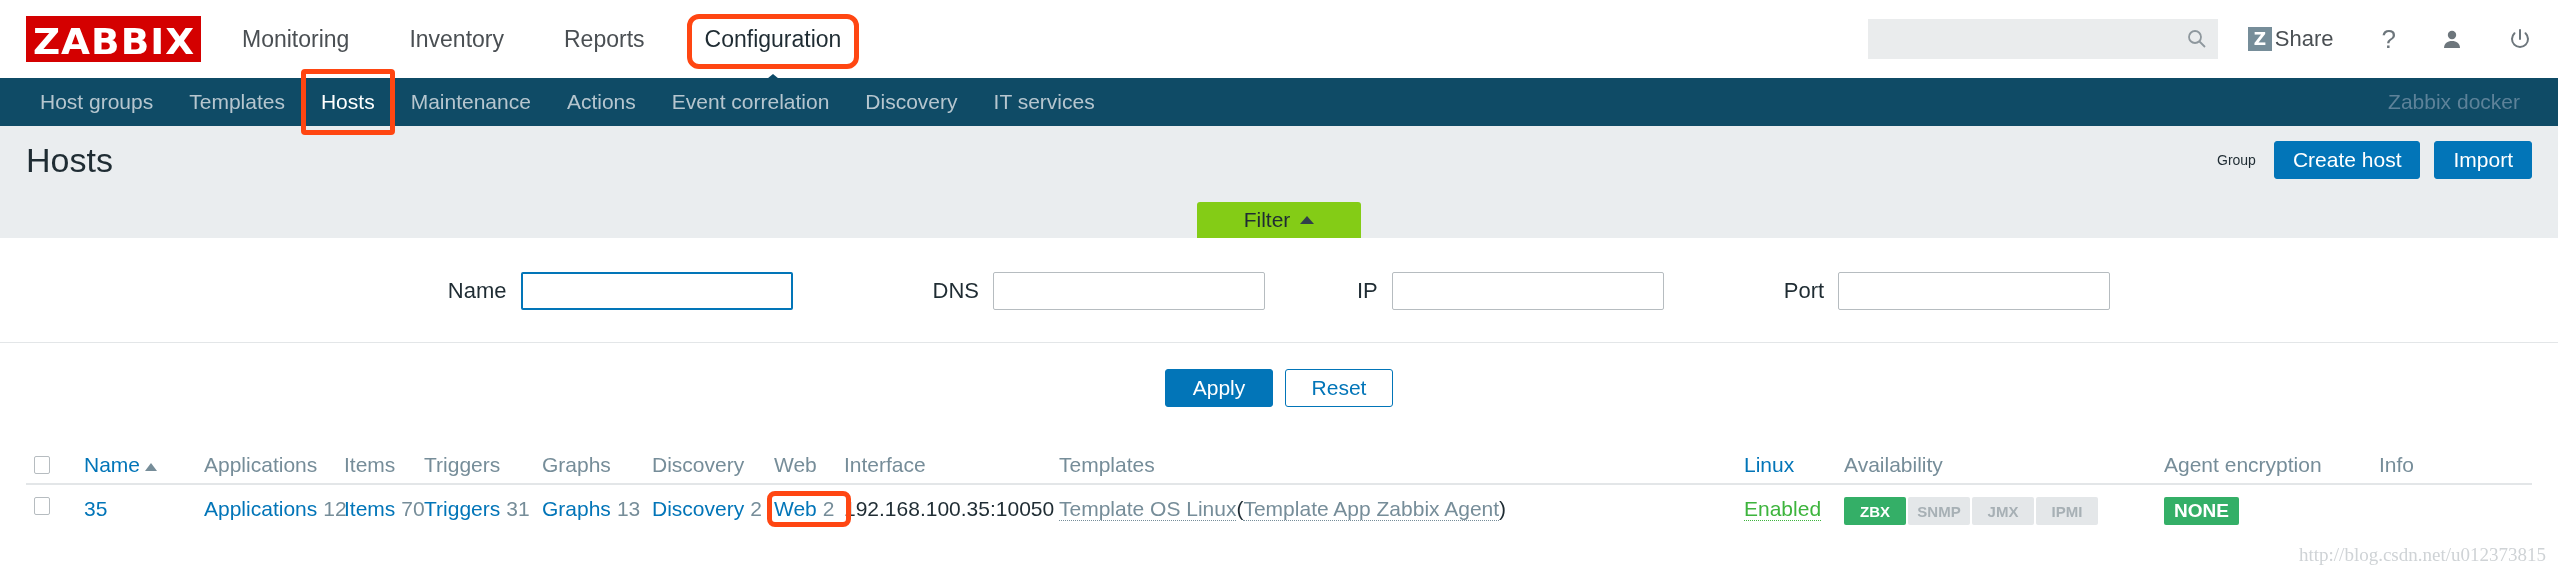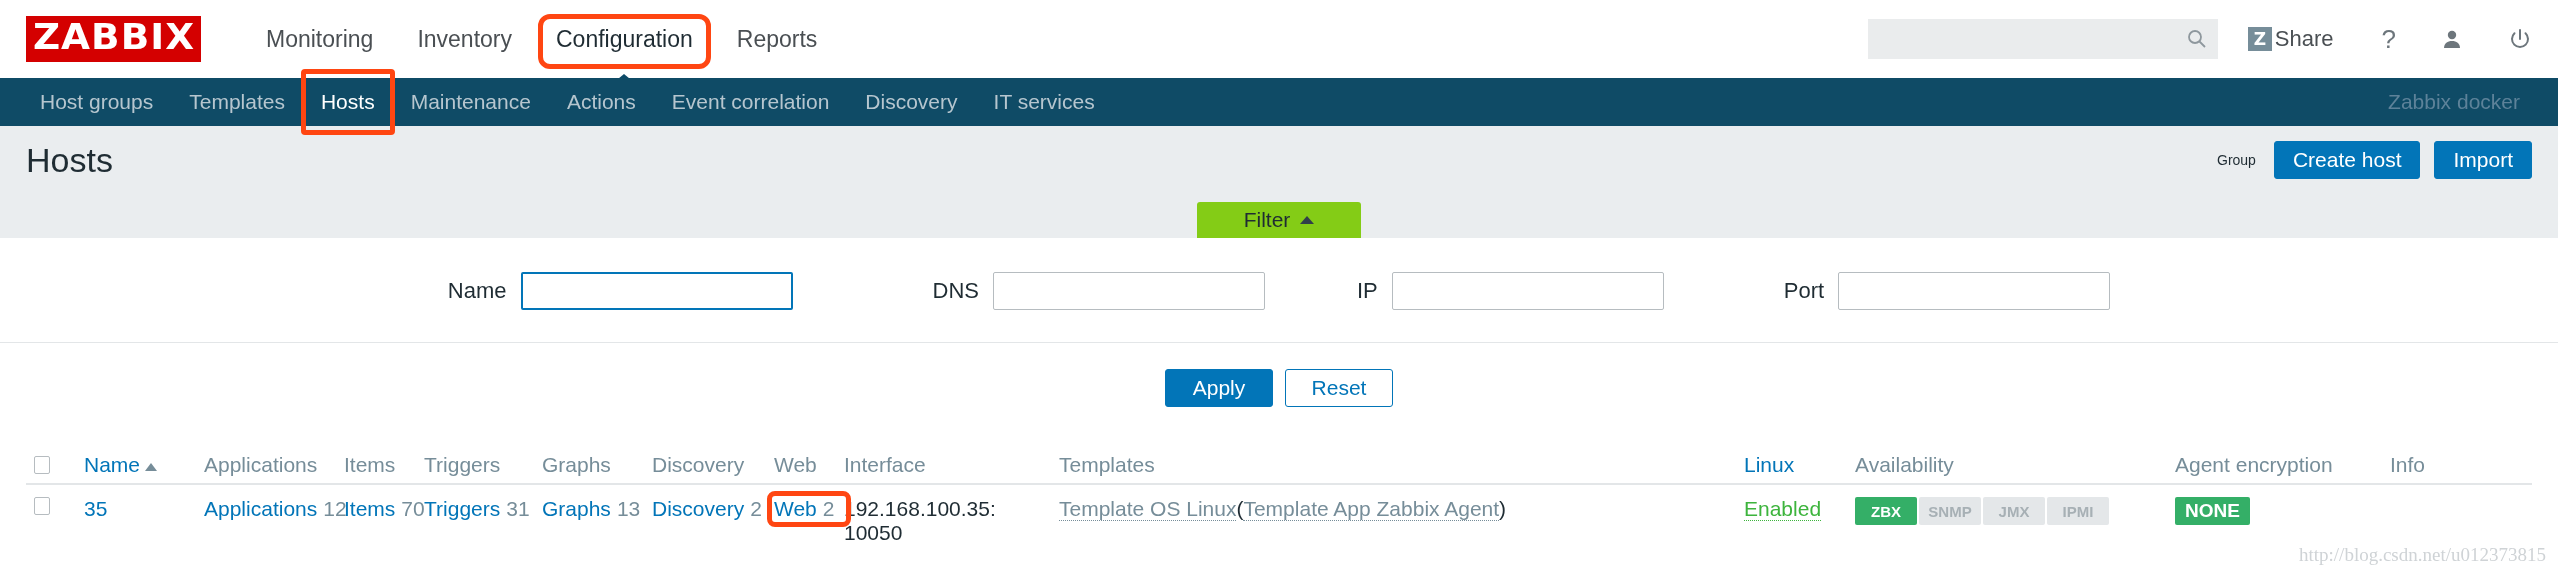--- a/index.html
+++ b/index.html
@@ -15,33 +15,33 @@
     height: 78px;
     background: #ffffff;
     display: flex;
     align-items: center;
     padding: 0 26px 0 26px;
     position: relative;
   }
   .logo {
     width: 175px; height: 46px;
     background: #d40000;
-    display: flex; align-items: flex-start; justify-content: center;
-    margin-right: 43px;
+    display: flex; align-items: flex-end; justify-content: center;
+    margin-right: 19px;
     flex: none;
   }
   .logo-text {
     color: #ffffff;
     font-size: 36px;
     font-weight: bold;
     letter-spacing: 1px;
     font-family: "DejaVu Sans", sans-serif;
     transform: scaleX(1.04);
   }
-  .mainnav { display: flex; align-items: center; gap: 0px; height: 78px; }
+  .mainnav { display: flex; align-items: center; gap: 16px; height: 78px; }
   .mainnav-item {
     font-size: 23px;
     color: #4a4f53;
     padding: 0 22px;
     line-height: 78px;
     white-space: nowrap;
     position: relative;
     cursor: pointer;
   }
   .mainnav-item.active { color: #1f2c33; }
@@ -258,21 +258,21 @@
   .c-name  { width: 120px; flex: none; }
   .c-apps  { width: 140px; flex: none; }
   .c-items { width: 80px;  flex: none; }
   .c-trig  { width: 118px; flex: none; }
   .c-graph { width: 110px; flex: none; }
   .c-disc  { width: 122px; flex: none; }
   .c-web   { width: 70px;  flex: none; }
   .c-intf  { width: 215px; flex: none; }
   .c-tmpl  { width: 685px; flex: none; }
   .c-stat  { width: 100px; flex: none; }
-  .c-avail { width: 320px; flex: none; margin-left: 11px; }
+  .c-avail { width: 320px; flex: none; }
   .c-enc   { width: 215px; flex: none; }
   .c-info  { width: 60px;  flex: none; }
 
   .th { font-size: 21px; color: #768d99; white-space: nowrap; }
   .th.link { color: #0275b8; cursor: pointer; }
   .sort-tri {
     display: inline-block;
     width: 0; height: 0;
     border-left: 6px solid transparent;
     border-right: 6px solid transparent;
@@ -304,21 +304,21 @@
     border-radius: 2px;
   }
   .badge.off { background: #e4e7e9; color: #a7b0b5; }
   .badge-none {
     padding: 0 10px; height: 28px;
     display: inline-flex; align-items: center; justify-content: center;
     font-size: 19px; font-weight: bold;
     color: #fff; background: #34af67;
     border-radius: 2px;
   }
-  .intf-lines { display: flex; flex-direction: column; line-height: 1.16; }
+  .intf-lines { display: flex; flex-direction: row; line-height: 1.16; }
 
   
   .rel { position: relative; }
   .web-hl { left: -7px; right: -7px; top: -6px; bottom: -6px; border-radius: 8px; border-width: 5px; }
 
   .watermark {
     position: absolute;
     right: 12px; bottom: 4px;
     font-size: 19px;
     color: #cfd3d6;
@@ -334,27 +334,27 @@
     <span class="logo-text">ZABBIX</span>
   </div>
 
   <div class="mainnav">
     <div class="mainnav-item">
       <span>Monitoring</span>
     </div>
     <div class="mainnav-item">
       <span>Inventory</span>
     </div>
+    <div class="mainnav-item">
+      <span>Reports</span>
+    </div>
     <div class="mainnav-item active">
       <span>Configuration</span>
       <span class="hl-box nav-hl"></span>
       <span class="nav-arrow"></span>
-    </div>
-    <div class="mainnav-item">
-      <span>Reports</span>
     </div>
   </div>
 
   <div class="header-right">
     <div class="searchbox">
       <input type="text" placeholder="" style="">
       <span class="search-icon">
         <svg class="icon-svg" width="22" height="22" viewBox="0 0 22 22" fill="none" stroke="#8e979d" stroke-width="1.8">
           <circle cx="9" cy="9" r="6"></circle>
             <line x1="13.5" y1="13.5" x2="19" y2="19"></line>

